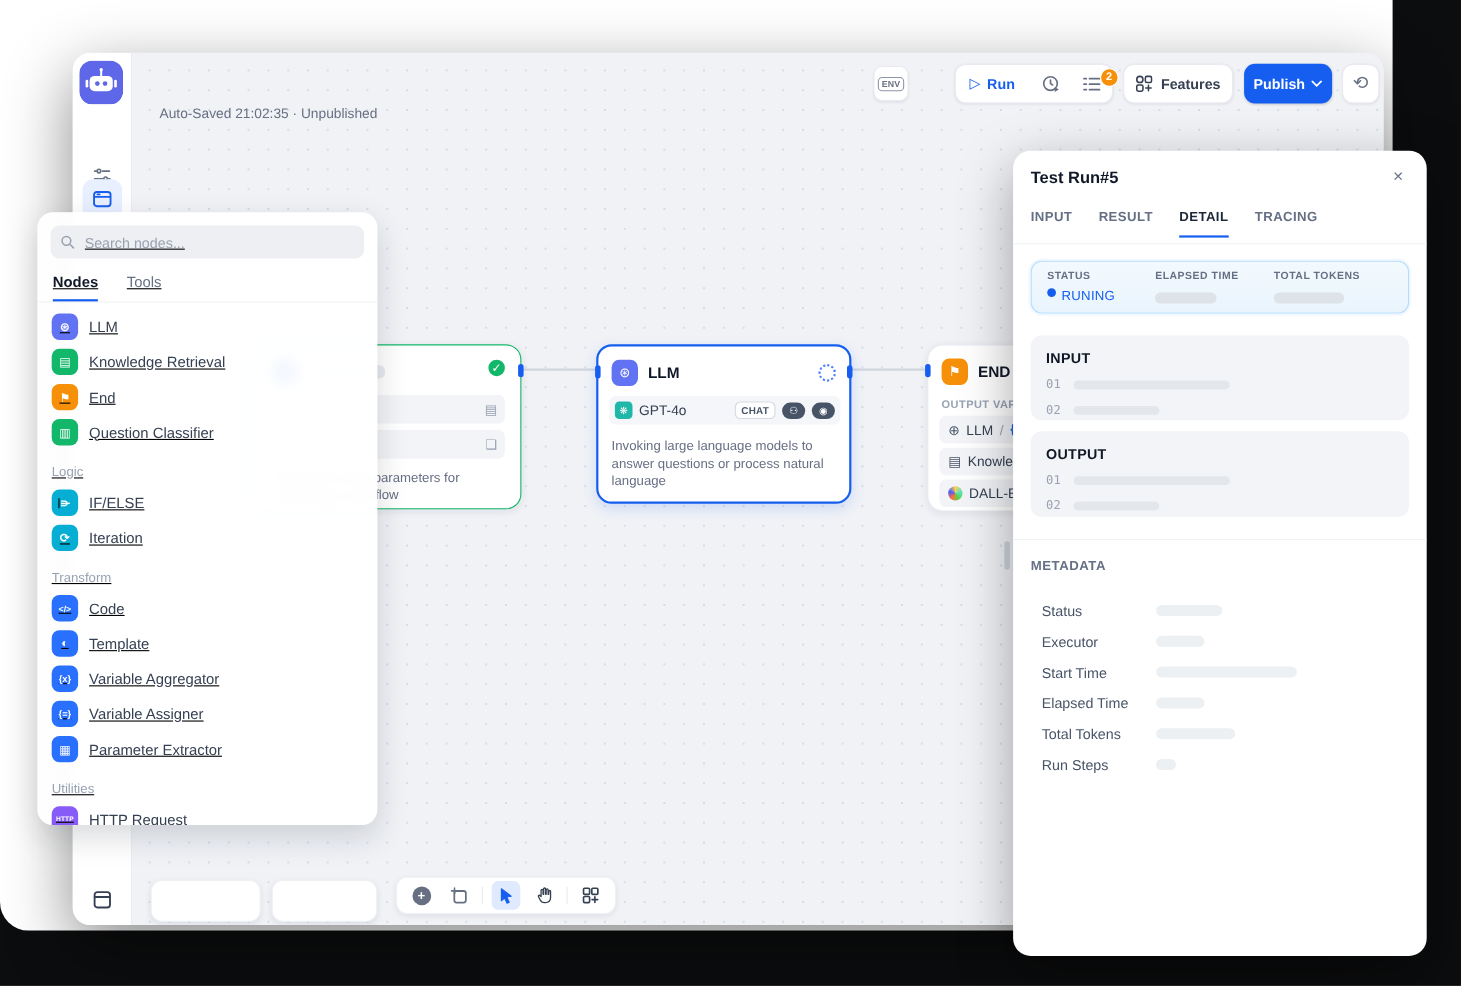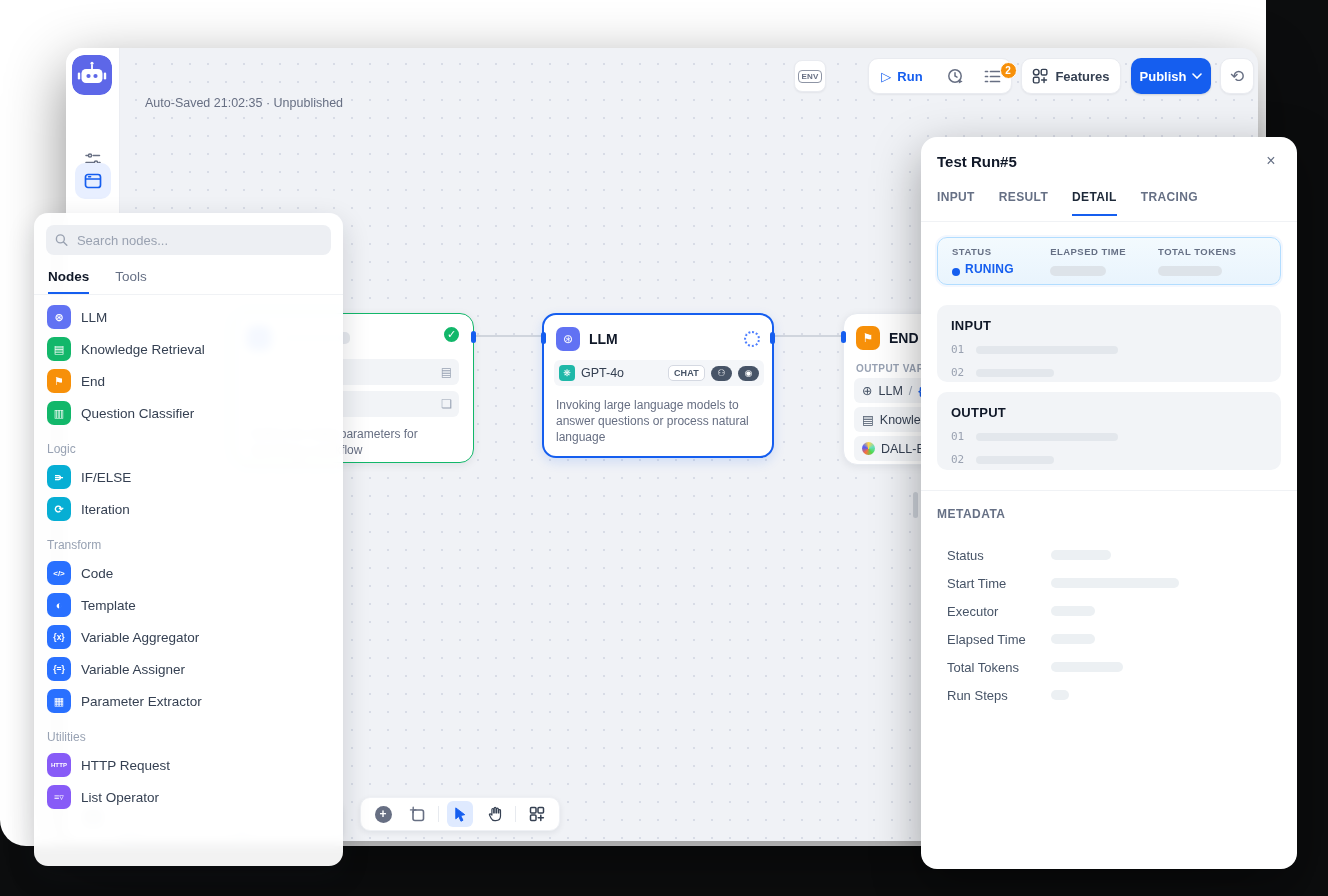--- a/index.html
+++ b/index.html
@@ -46,21 +46,21 @@
   .end-row .sep{color:#98a2b3;}
   .end-row .var{color:#155eef;font-weight:600;font-size:11.5px;}
   .dalle-dot{width:13px;height:13px;border-radius:50%;background:conic-gradient(#ffd34d,#67e0c2,#51da4c,#ff6e3c,#4d5bff,#ffd34d);flex:0 0 auto;}
   .scroll-thumb{position:absolute;width:5px;height:26px;border-radius:3px;background:#cfd4dc;}
   
   .toolbar{position:absolute;background:#fff;border:1px solid #eff1f5;border-radius:10px;box-shadow:0 2px 6px rgba(16,24,40,.08);display:flex;align-items:center;gap:8px;padding:0 9px;}
   .tool{width:26px;height:26px;border-radius:6px;display:flex;align-items:center;justify-content:center;color:#676f83;}
   .tool-active{background:#dfeaff;}
   .peek-card{position:absolute;background:#fff;border:1px solid #eff1f5;border-radius:10px;box-shadow:0 2px 6px rgba(16,24,40,.08);}
   
-  .node-panel{position:absolute;left:34px;top:213px;width:309px;height:653px;background:rgba(255,255,255,.95);backdrop-filter:blur(5px);border-radius:14px;box-shadow:0 10px 28px rgba(16,24,40,.16);z-index:30;overflow:hidden;}
+  .node-panel{position:absolute;left:34px;top:193px;width:309px;height:557px;background:rgba(255,255,255,.95);backdrop-filter:blur(5px);border-radius:14px;box-shadow:0 10px 28px rgba(16,24,40,.16);z-index:30;overflow:hidden;text-decoration:underline;}
   .search-box{margin:12px 12px 0 12px;height:30px;background:#edeff3;border-radius:8px;display:flex;align-items:center;gap:7px;padding:0 9px;}
   .search-box input{border:none;outline:none;background:transparent;font-size:13px;color:#354052;width:100%;font-family:inherit;}
   .search-box input::placeholder{color:#9aa2b1;}
   .np-tabs{display:flex;gap:26px;padding:14px 0 0 14px;border-bottom:1px solid #f0f2f5;}
   .np-tab{font-size:13.5px;font-weight:700;color:#101828;padding-bottom:8px;border-bottom:2px solid #155eef;cursor:pointer;}
   .np-tab.inactive{color:#667085;font-weight:500;border-bottom:2px solid transparent;}
   .np-list{padding:6px 0 0 0;}
   .np-item{display:flex;align-items:center;gap:10px;height:32px;padding:0 13px;cursor:pointer;}
   .np-icon{width:24px;height:24px;border-radius:7px;display:flex;align-items:center;justify-content:center;color:#fff;font-size:11px;font-weight:700;flex:0 0 auto;}
   .np-label{font-size:13.5px;color:#354052;}
@@ -69,21 +69,21 @@
   .run-panel{position:absolute;left:921px;top:137px;width:376px;height:732px;background:#fff;border-radius:16px;box-shadow:0 16px 48px rgba(0,0,0,.35);z-index:40;overflow:hidden;}
   .rp-title{position:absolute;left:16px;top:16px;font-size:15px;font-weight:700;color:#101828;}
   .rp-close{position:absolute;right:14px;top:12px;width:24px;height:24px;display:flex;align-items:center;justify-content:center;font-size:16px;color:#667085;cursor:pointer;}
   .rp-tabs{position:absolute;left:16px;top:53px;display:flex;gap:24px;}
   .rp-tab{font-size:12px;font-weight:700;letter-spacing:.03em;color:#667085;padding-bottom:10px;border-bottom:2px solid transparent;cursor:pointer;}
   .rp-tab.active{color:#1d2939;border-bottom:2px solid #155eef;}
   .rp-tabline{position:absolute;left:0;top:84px;width:100%;height:1px;background:#f0f2f5;}
   .status-card{position:absolute;left:16px;top:100px;width:344px;height:48px;border:1px solid #b2ddff;border-radius:10px;background:linear-gradient(180deg,#f3fafe,#e9f4fd);box-shadow:0 0 0 2px rgba(21,94,239,.05);display:flex;padding:8px 14px;gap:0;}
   .sc-col{display:flex;flex-direction:column;justify-content:space-between;}
   .sc-label{font-size:9.5px;font-weight:600;letter-spacing:.05em;color:#667085;}
-  .sc-value{display:flex;align-items:flex-end;gap:5px;font-size:12px;font-weight:700;color:#155eef;letter-spacing:.02em;}
+  .sc-value{display:flex;align-items:flex-start;gap:5px;font-size:12px;font-weight:400;color:#155eef;letter-spacing:.02em;}
   .sc-dot{width:8px;height:8px;border-radius:50%;background:#155eef;}
   .sk{background:#e3e7ec;border-radius:5px;height:10px;}
   .io-card{position:absolute;left:16px;width:344px;background:#f2f4f7;border-radius:10px;padding:13px 14px;}
   .io-title{font-size:13px;font-weight:700;color:#101828;letter-spacing:.02em;}
   .io-row{display:flex;align-items:center;gap:12px;margin-top:10px;text-align:center;}
   .io-num{font-family:"DejaVu Sans Mono",monospace;font-size:11px;color:#9aa2b1;}
   .rp-divider{position:absolute;left:0;top:353px;width:100%;height:1px;background:#f0f2f5;}
   .md-title{position:absolute;left:16px;top:370px;font-size:12px;font-weight:600;letter-spacing:.04em;color:#667085;}
   .meta-rows{position:absolute;left:26px;top:404px;width:330px;}
   .meta-row{display:flex;align-items:center;height:28px;}
@@ -465,28 +465,28 @@
 
     <div class="rp-divider"></div>
     <div class="md-title">METADATA</div>
 
     <div class="meta-rows">
       <div class="meta-row">
         <div class="meta-label">Status</div>
         <div class="sk" style="width:60px;background:#ecf0f3;"></div>
       </div>
       <div class="meta-row">
+        <div class="meta-label">Executor</div>
+        <div class="sk" style="width:44px;background:#ecf0f3;"></div>
+      </div>
+      <div class="meta-row">
         <div class="meta-label">Start Time</div>
         <div class="sk" style="width:128px;background:#ecf0f3;"></div>
       </div>
       <div class="meta-row">
-        <div class="meta-label">Executor</div>
-        <div class="sk" style="width:44px;background:#ecf0f3;"></div>
-      </div>
-      <div class="meta-row">
         <div class="meta-label">Elapsed Time</div>
         <div class="sk" style="width:44px;background:#ecf0f3;"></div>
       </div>
       <div class="meta-row">
         <div class="meta-label">Total Tokens</div>
         <div class="sk" style="width:72px;background:#ecf0f3;"></div>
       </div>
       <div class="meta-row">
         <div class="meta-label">Run Steps</div>
         <div class="sk" style="width:18px;background:#ecf0f3;"></div>

